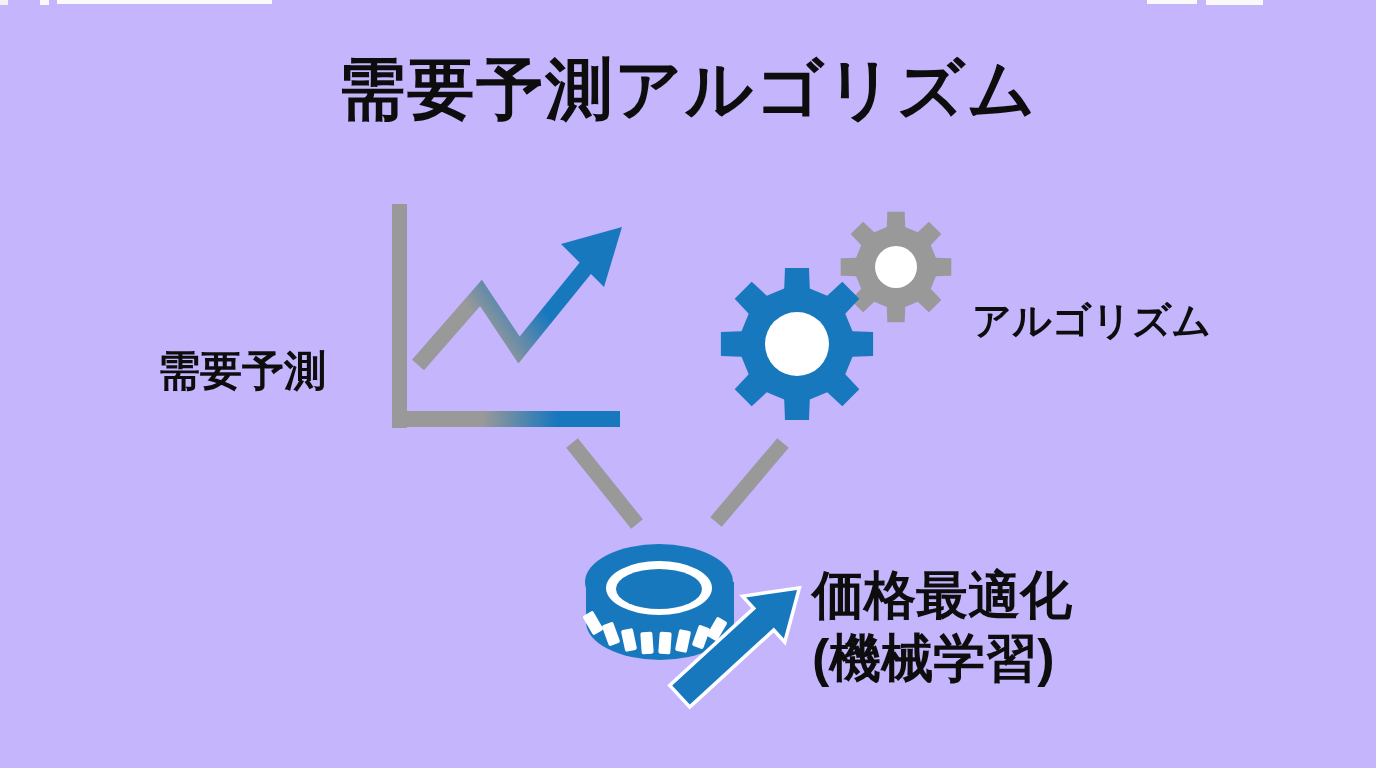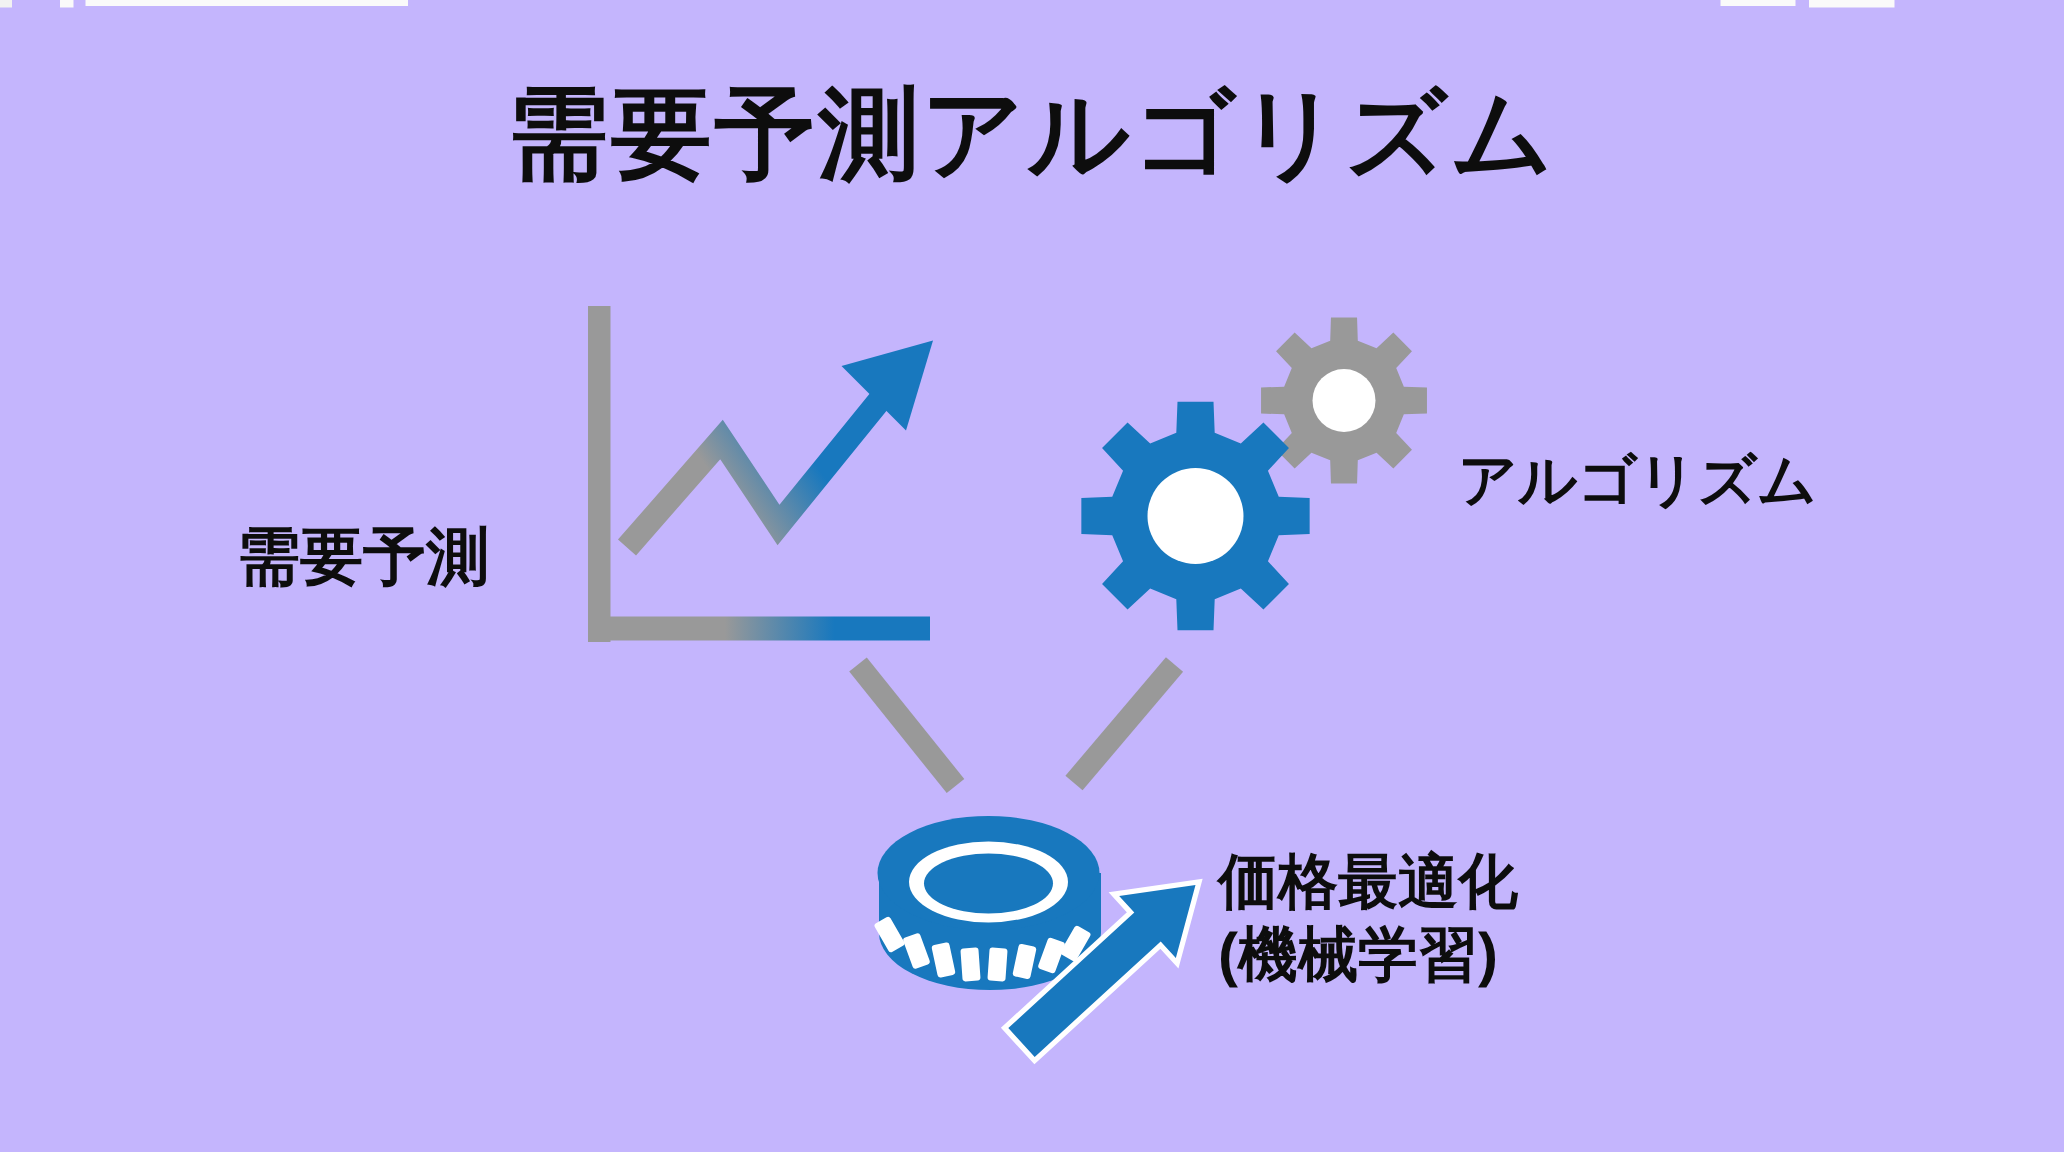--- a/index.html
+++ b/index.html
@@ -17,21 +17,21 @@
     text-align:center;
     font-size:67px;font-weight:800;letter-spacing:2px;
     color:#0d0d0d;white-space:nowrap;
   }
   .node-label{
     position:absolute;
     font-weight:800;color:#0d0d0d;line-height:1.22;white-space:nowrap;
   }
   .label-demand{left:158px;top:299px;width:200px;text-align:left;font-size:42px;margin-top:46px;}
   .label-algorithm{left:972px;top:297px;font-size:39px;text-align:center;}
-  .label-price{left:812px;top:564px;font-size:40px;}
+  .label-price{left:812px;top:564px;font-size:52px;}
   .edge-artifact{position:absolute;top:0;height:5px;background:#fafafa;}
   .ea1{left:0;width:8px;background:#f2f2f2;}
   .ea2{left:40px;width:9px;}
   .ea3{left:57px;width:215px;height:4px;}
   .ea4{left:1147px;width:50px;height:4px;}
   .ea5{left:1206px;width:57px;}
 </style>
 </head>
 <body>
 

